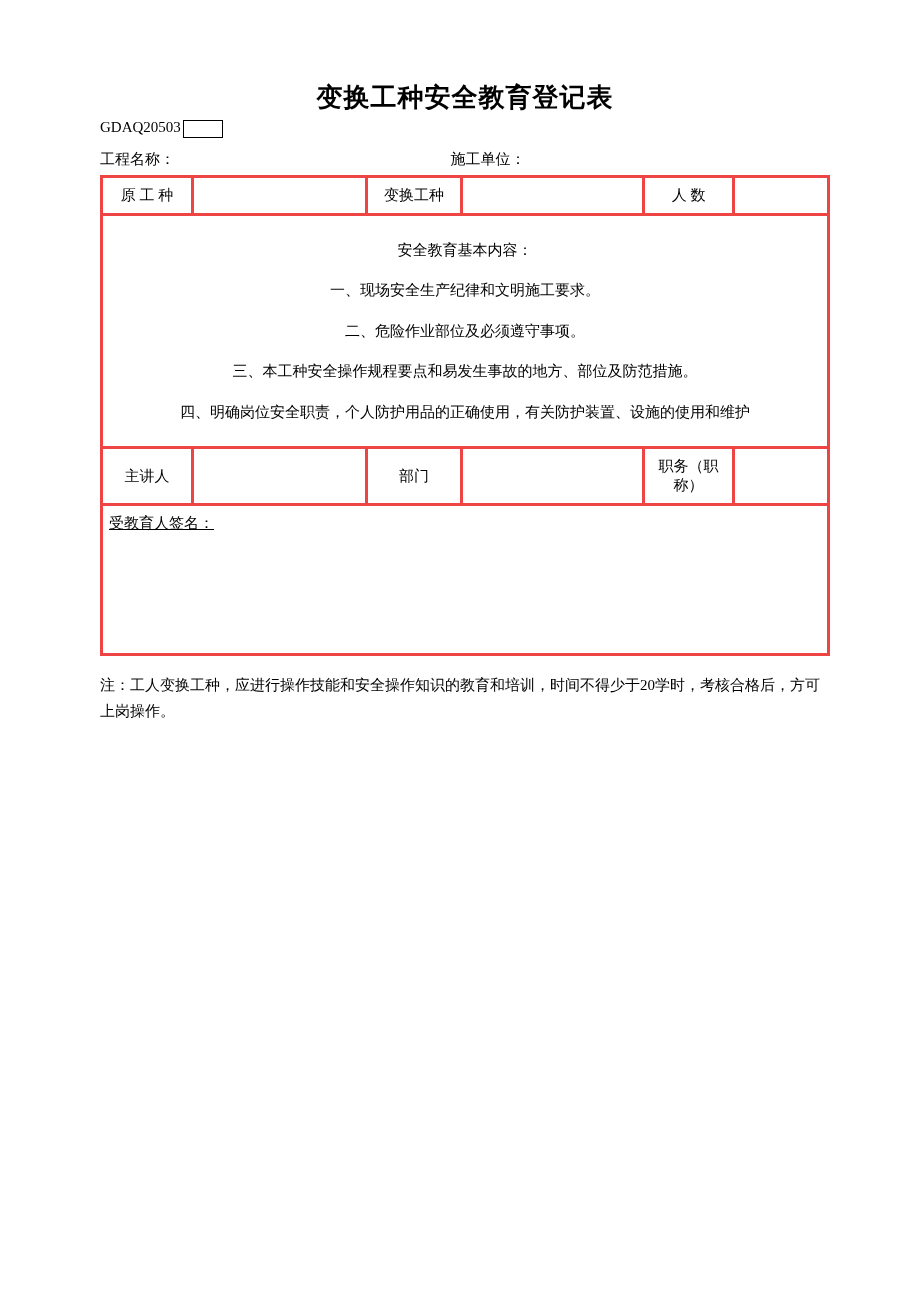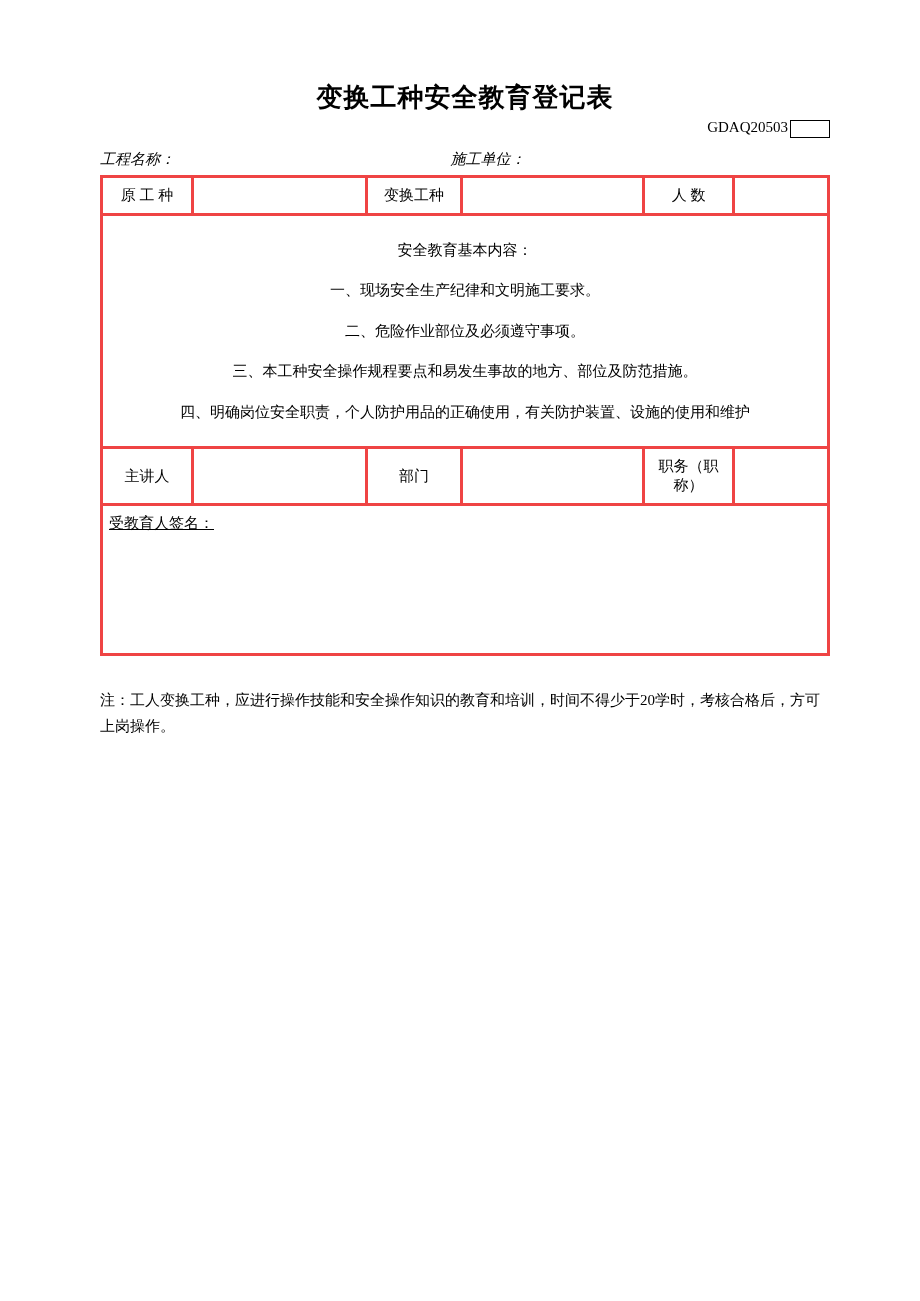--- a/index.html
+++ b/index.html
@@ -17,37 +17,35 @@
     }
     .title {
       text-align: center;
       font-family: "SimHei", "黑体", sans-serif;
       font-size: 26px;
       font-weight: bold;
       letter-spacing: 1px;
       margin-bottom: 4px;
     }
     .code-row {
-      text-align: right;
       margin-bottom: 12px;
       font-size: 15px;
     }
     .code-box {
       display: inline-block;
       border: 1px solid #000;
       width: 40px;
       height: 18px;
       vertical-align: middle;
       margin-left: 2px;
     }
     .header-row {
       display: flex;
       margin-bottom: 6px;
       font-size: 15px;
-      font-style: italic;
     }
     .header-left { width: 48%; }
     .header-right { width: 52%; }
     table.form {
       border-collapse: collapse;
       width: 100%;
       table-layout: fixed;
     }
     table.form td {
       border: 3px solid #ef4444;
@@ -74,21 +72,21 @@
     }
     .footer-row {
       display: flex;
       justify-content: space-between;
       margin-top: 14px;
       font-size: 15px;
       padding: 0 4px;
     }
     .date-part span { margin: 0 10px; }
     .note {
-      margin-top: 32px;
+      margin-top: 17px;
       font-size: 15px;
       line-height: 1.7;
       padding-right: 8px;
     }
   </style>
 </head>
 <body>
 
 <div class="page">
   <div class="title">变换工种安全教育登记表</div>

